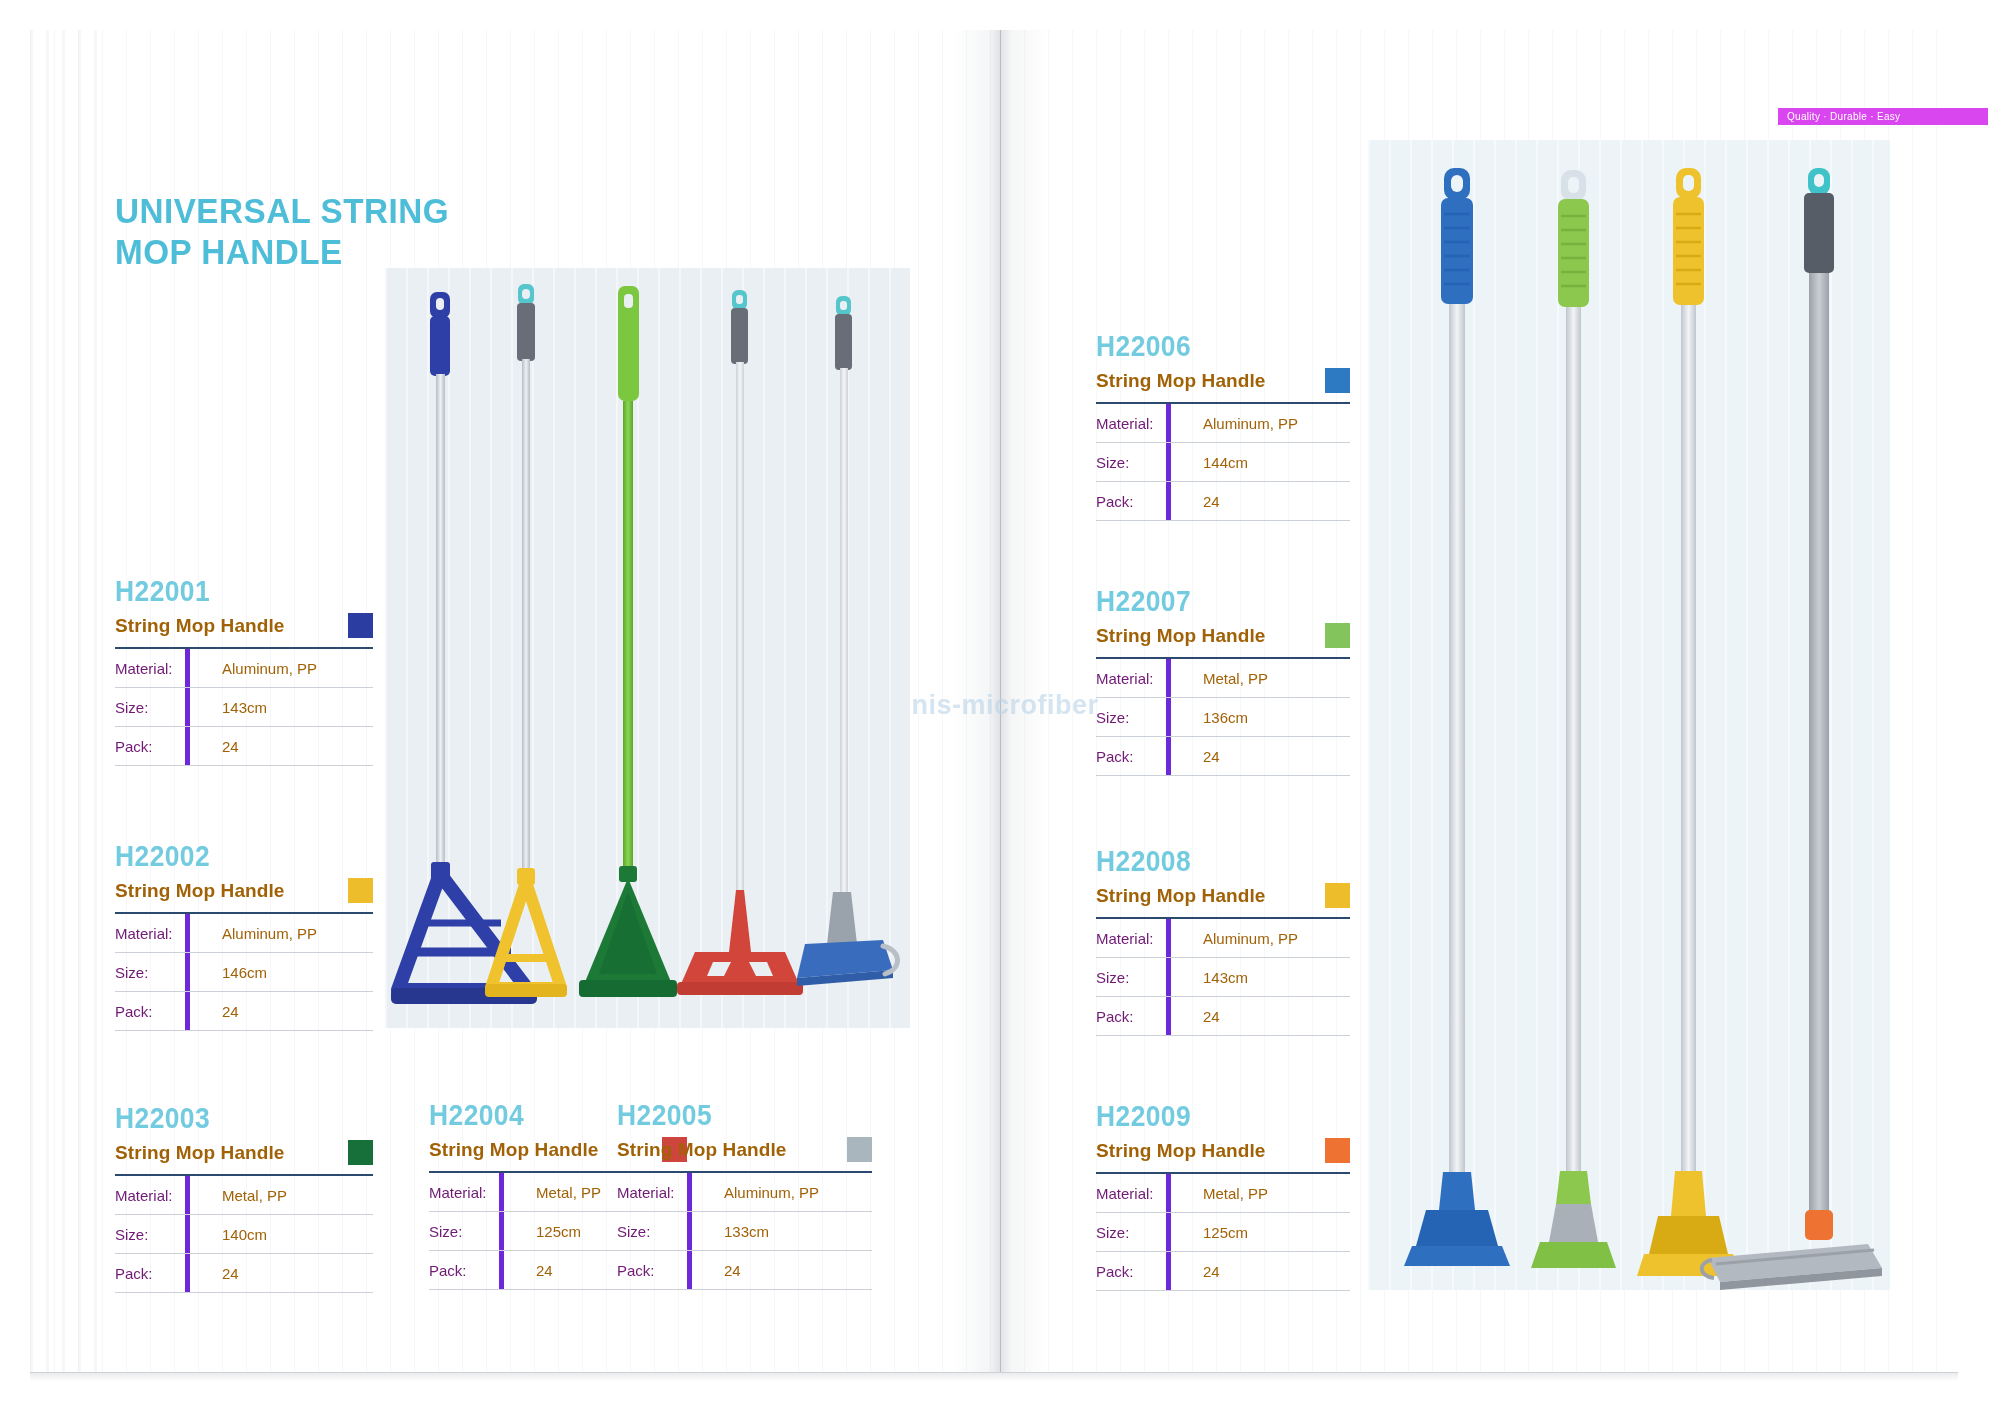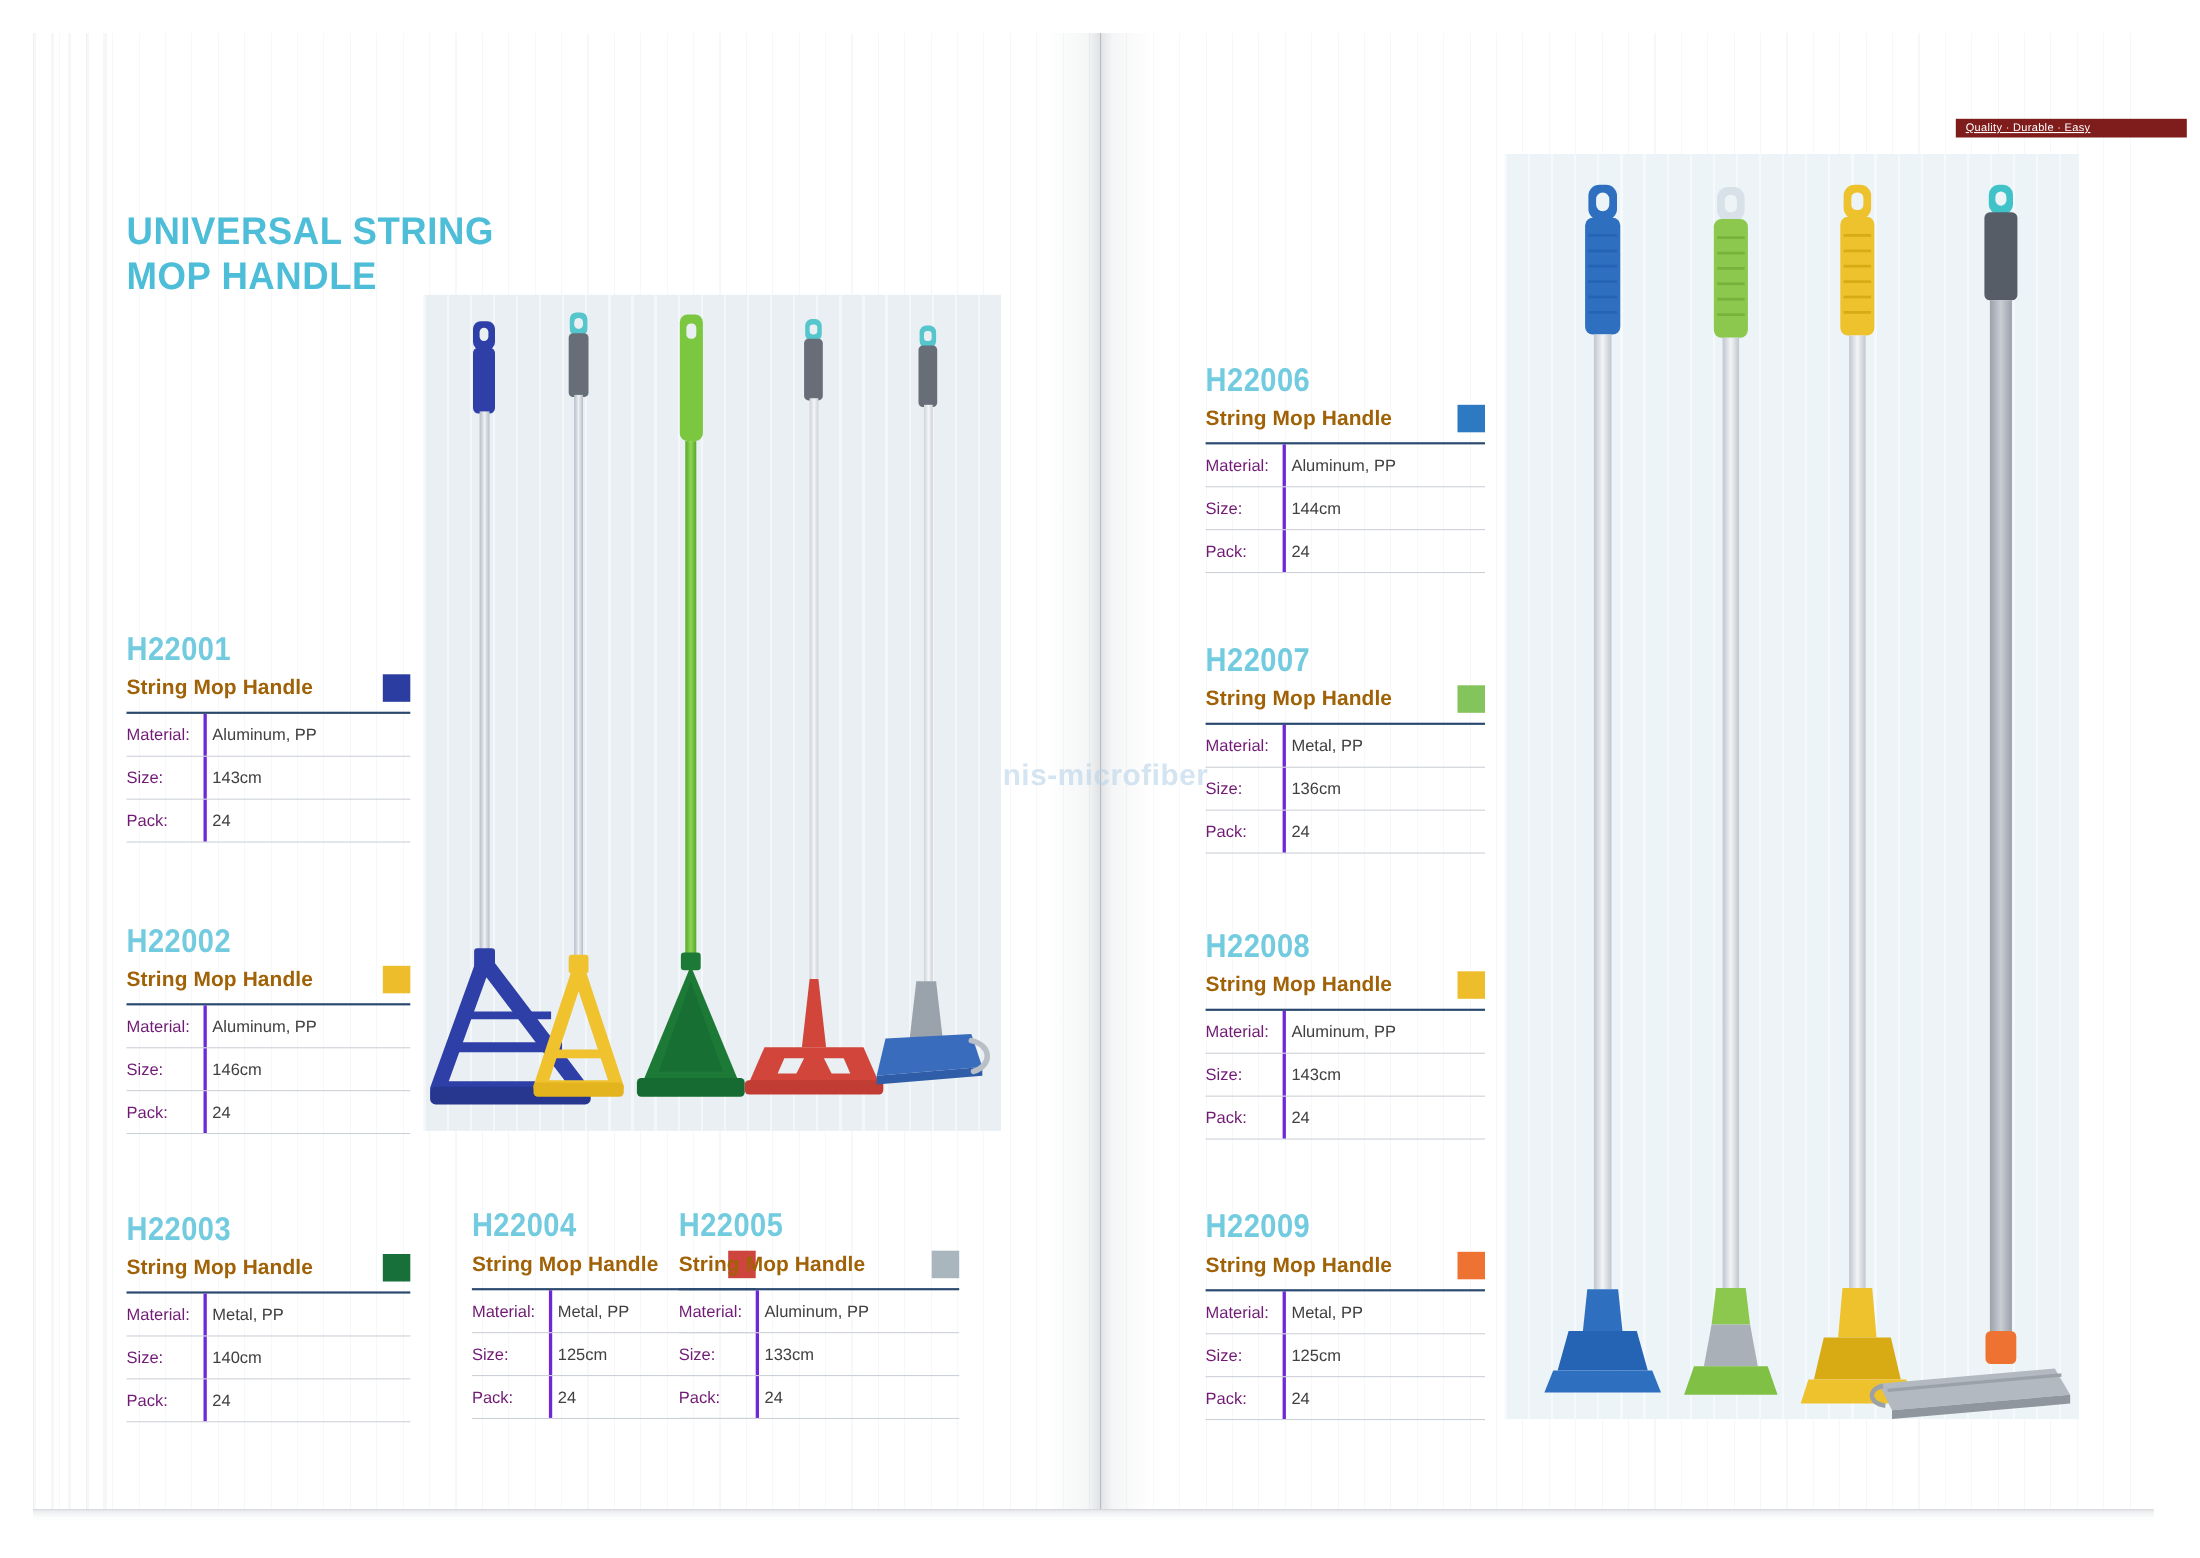--- a/index.html
+++ b/index.html
@@ -31,22 +31,22 @@
   }
   
   .page-title{
     position:absolute;left:115px;top:190px;
     font-size:35px;line-height:41px;font-weight:bold;color:#4ebdd8;
     letter-spacing:.5px;transform:scaleX(.95);transform-origin:0 0;white-space:nowrap;
   }
   
   .banner{
     position:absolute;left:1778px;top:108px;width:210px;height:17px;
-    background:#7f1d1d;color:#ffffff;font-size:10px;line-height:17px;
-    padding-left:9px;box-sizing:border-box;letter-spacing:.3px;text-decoration:underline;
+    background:#d946ef;color:#ffffff;font-size:10px;line-height:17px;
+    padding-left:9px;box-sizing:border-box;letter-spacing:.3px;
   }
   
   .watermark{
     position:absolute;left:896px;top:690px;
     font-size:27px;font-weight:bold;letter-spacing:.5px;
     color:rgba(186,212,233,.62);white-space:nowrap;
   }
   
   .panel{position:absolute;}
   .panel-left{
@@ -63,21 +63,21 @@
   .code{
     font-size:30px;font-weight:bold;color:#72cbdf;line-height:30px;
     transform:scaleX(.88);transform-origin:0 50%;white-space:nowrap;letter-spacing:.5px;
   }
   .name-row{display:flex;align-items:center;justify-content:space-between;margin-top:7px;height:25px;}
   .name{font-size:19px;font-weight:bold;color:#a16207;letter-spacing:.1px;white-space:nowrap;}
   .swatch{width:25px;height:25px;flex:none;}
   .spec{margin-top:9px;border-top:2px solid #2c4a70;}
   .srow{display:flex;align-items:stretch;height:38px;border-bottom:1px solid #ccd1d8;font-size:15px;}
   .slab{width:70px;flex:none;color:#701a75;display:flex;align-items:center;}
-  .sval{flex:1;border-left:3px solid #6d28d9;padding-left:5px;color:#404040;display:flex;align-items:center;}
+  .sval{flex:1;border-left:5px solid #6d28d9;padding-left:32px;color:#a16207;display:flex;align-items:center;}
 </style>
 </head>
 <body>
 
 <div class="page page-left"></div>
 <div class="page page-right"></div>
 <div class="left-edge-shade"></div>
 <div class="gutter"></div>
 <div class="gutter-line"></div>
 <div class="bottom-edge"></div>

